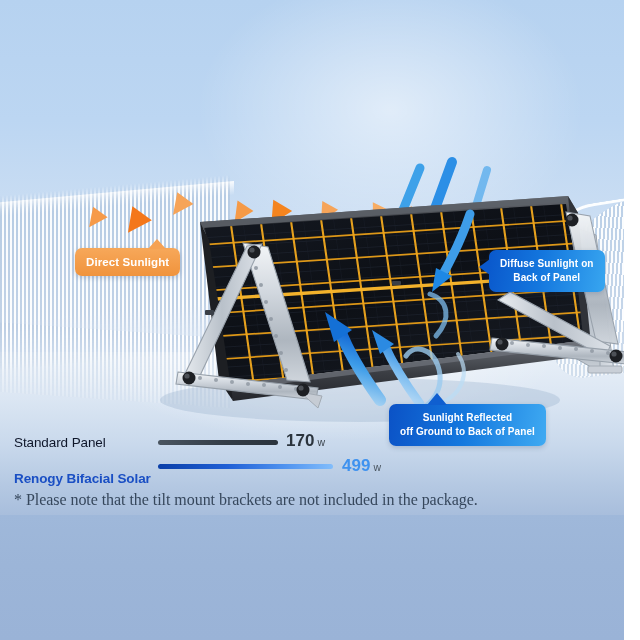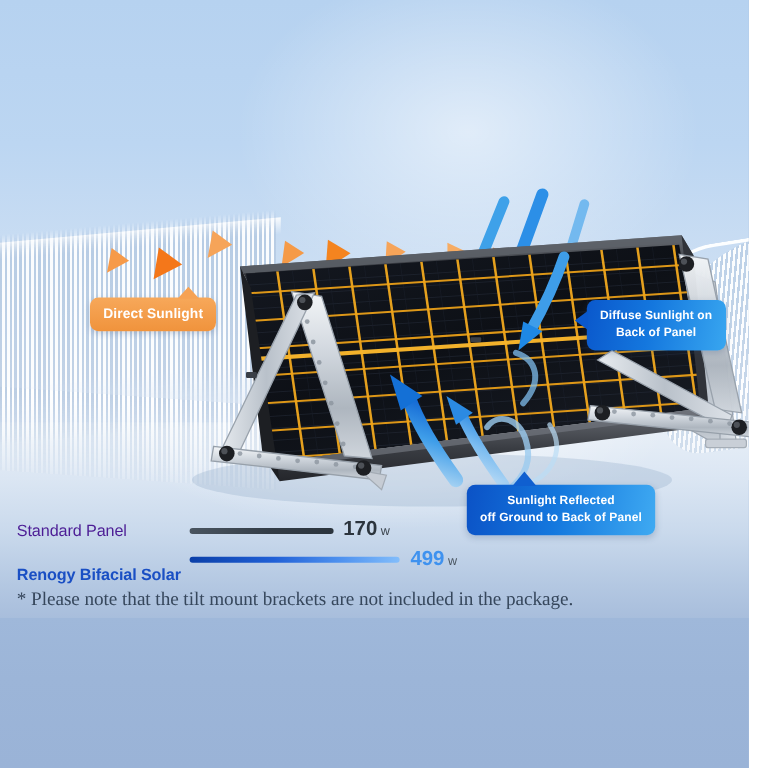--- a/index.html
+++ b/index.html
@@ -143,21 +143,21 @@
   .compare{
     position:absolute;left:14px;top:430px;width:400px;
   }
   .row{
     position:relative;height:24px;display:flex;align-items:center;
   }
   .row-label{
     width:144px;font-size:13.5px;font-weight:400;
     letter-spacing:-.1px;
   }
-  #label-standard{color:#4c1d95;}
+  #label-standard{color:#0f172a;}
   #label-renogy{color:#1a4fc4;font-weight:700;margin-top:24px;}
   .bar-track{position:relative;width:0;}
   .bar{
     position:absolute;left:0;top:-2px;height:5px;border-radius:3px;
   }
   #bar-standard{
     width:120px;
     background:linear-gradient(90deg,#4a5560 0%, #333d47 55%, #2b343d 100%);
   }
   #bar-renogy{

